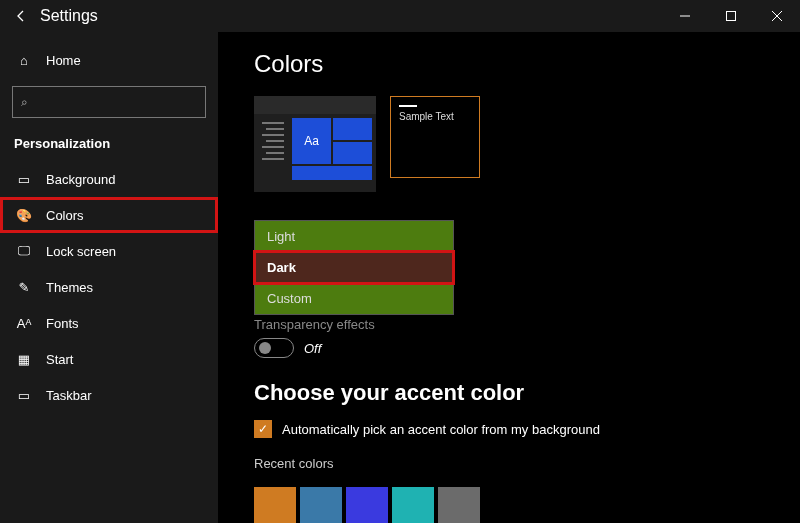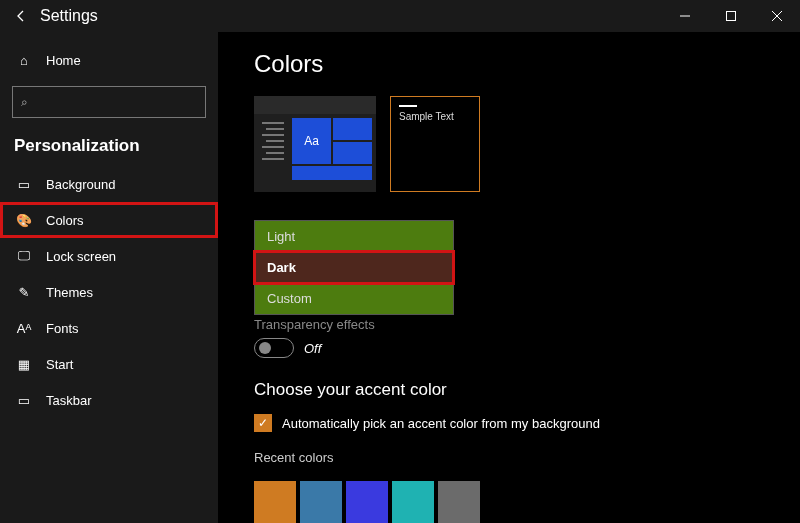--- a/index.html
+++ b/index.html
@@ -57,21 +57,21 @@
       display: flex; align-items: center;
       padding: 0 8px;
     }
     .search-box input {
       background: none; border: none; outline: none;
       color: #ccc; font-size: 12px; flex: 1;
       font-family: inherit;
     }
     .search-box input::placeholder { color: #aaa; }
     .cat-label {
-      font-size: 17px; font-weight: 600;
+      font-size: 13px; font-weight: 600;
       padding: 10px 14px 4px;
     }
     .nav-list { margin-top: 6px; }
     .nav-item {
       display: flex; align-items: center;
       height: 36px;
       padding-left: 14px;
       cursor: pointer;
     }
     .nav-item .icon { width: 20px; text-align: center; margin-right: 12px; font-size: 13px; }
@@ -99,21 +99,21 @@
       width: 32px;
       display: flex; flex-direction: column; gap: 4px;
       padding: 4px 2px;
     }
     .preview-window .stripes div { height: 2px; background: #777; width: 18px; margin-left: 6px; }
     .preview-window .stripes div:nth-child(odd){width:22px;margin-left:2px;}
     .tiles { flex:1; display:grid; grid-template-columns: 1fr 1fr; grid-auto-rows: 1fr; gap:2px;}
     .tile { background:#1d4ed8; }
     .tile.aa { grid-column: span 1; grid-row: span 2; display:flex;align-items:center;justify-content:center;font-size:12px;color:#fff;}
     .sample-box {
-      width: 90px; height: 96px;
+      width: 90px; height: 82px;
       border: 1px solid #cf7b22;
       padding: 8px 8px;
       font-size: 10px;
       color:#ddd;
     }
     .sample-box .bar { width:18px; height:2px; background:#fff; margin-bottom:4px;}
 
     .dropdown {
       width: 200px;
       border: 1px solid #555;
@@ -139,21 +139,21 @@
     .toggle-row { display:flex; align-items:center; gap:10px; margin-top:6px; margin-bottom:22px;font-style:italic;}
     .toggle {
       width: 40px; height: 20px;
       border: 1px solid #888; border-radius: 10px;
       position: relative; cursor:pointer;
     }
     .toggle .knob {
       width: 12px; height:12px; border-radius:50%;
       background:#888; position:absolute; top:3px; left:4px;
     }
-    .section-title { font-size: 17px; font-weight: 400; margin-bottom: 14px; }
+    .section-title { font-size: 22px; font-weight: 700; margin-bottom: 14px; }
     .check-row { display:flex; align-items:center; gap:10px; margin-bottom:18px;}
     .checkbox {
       width:18px; height:18px; background:#cf7b22;
       display:flex;align-items:center;justify-content:center;
       color:#fff; font-size:12px; cursor:pointer;
     }
     .subhead { font-size:13px; color:#ccc; margin-bottom:16px; }
     .swatches { display:flex; gap:4px;}
     .swatch { width:42px; height:42px; cursor:pointer;}
   </style>

